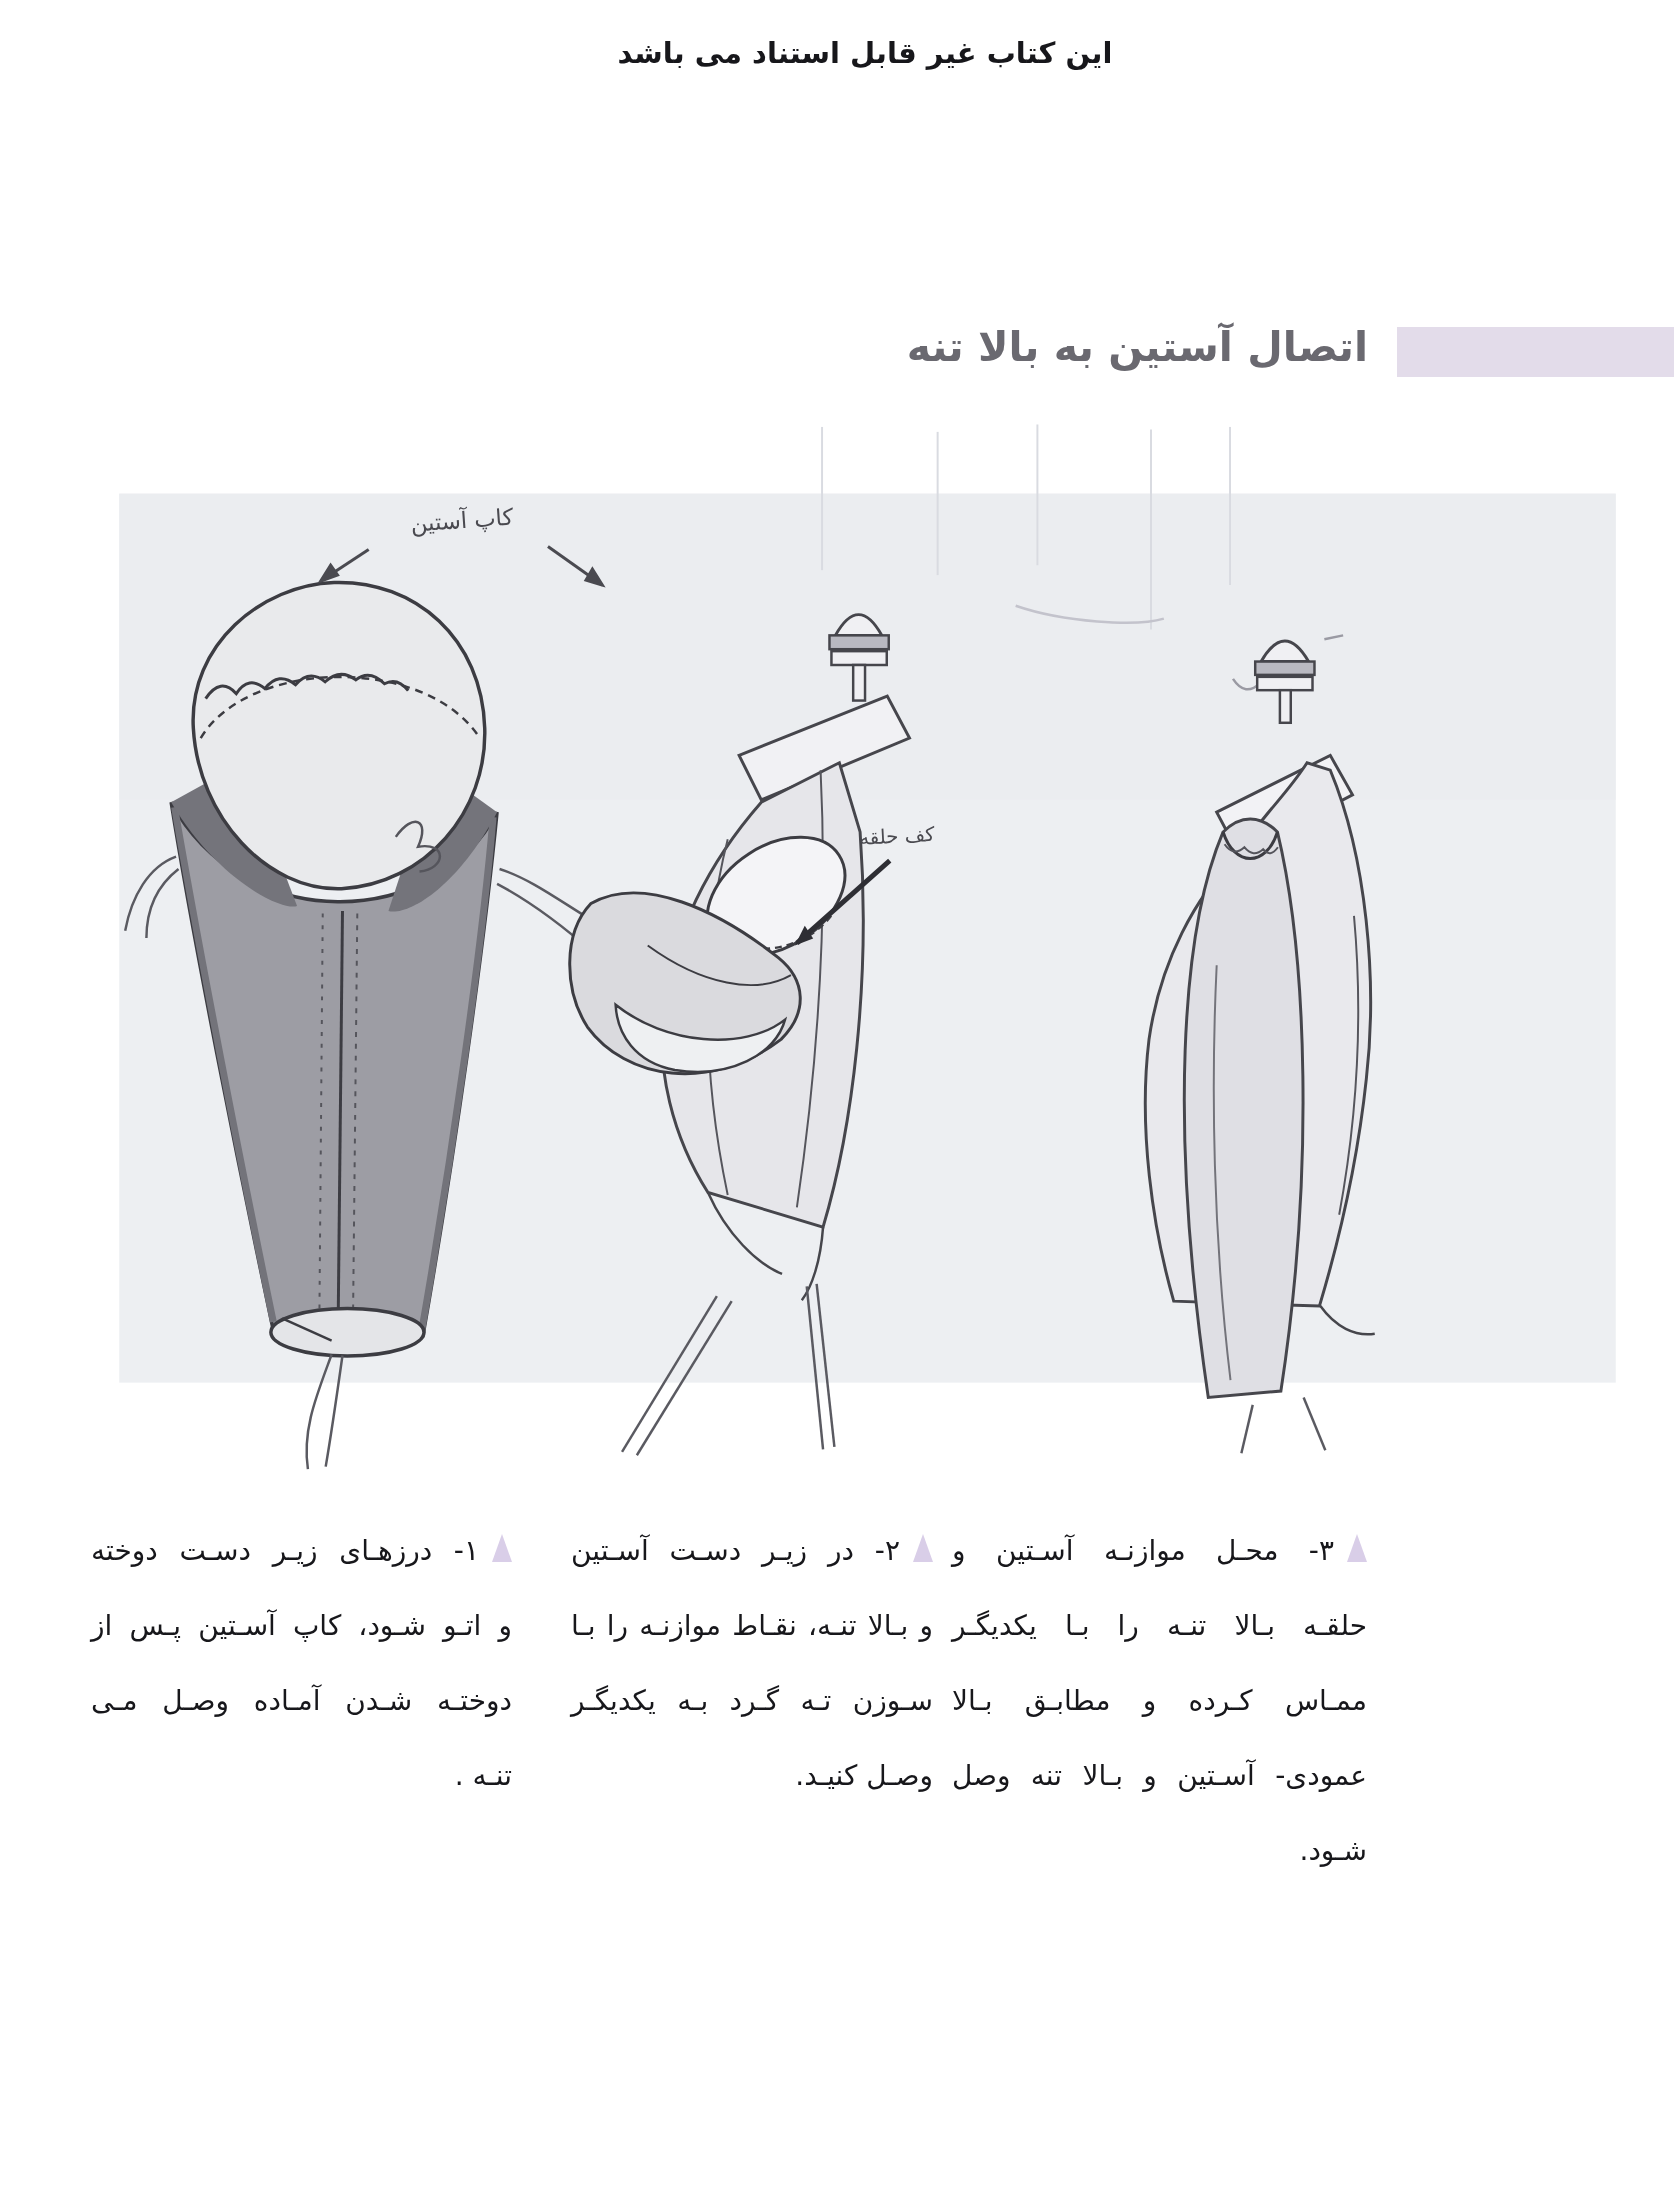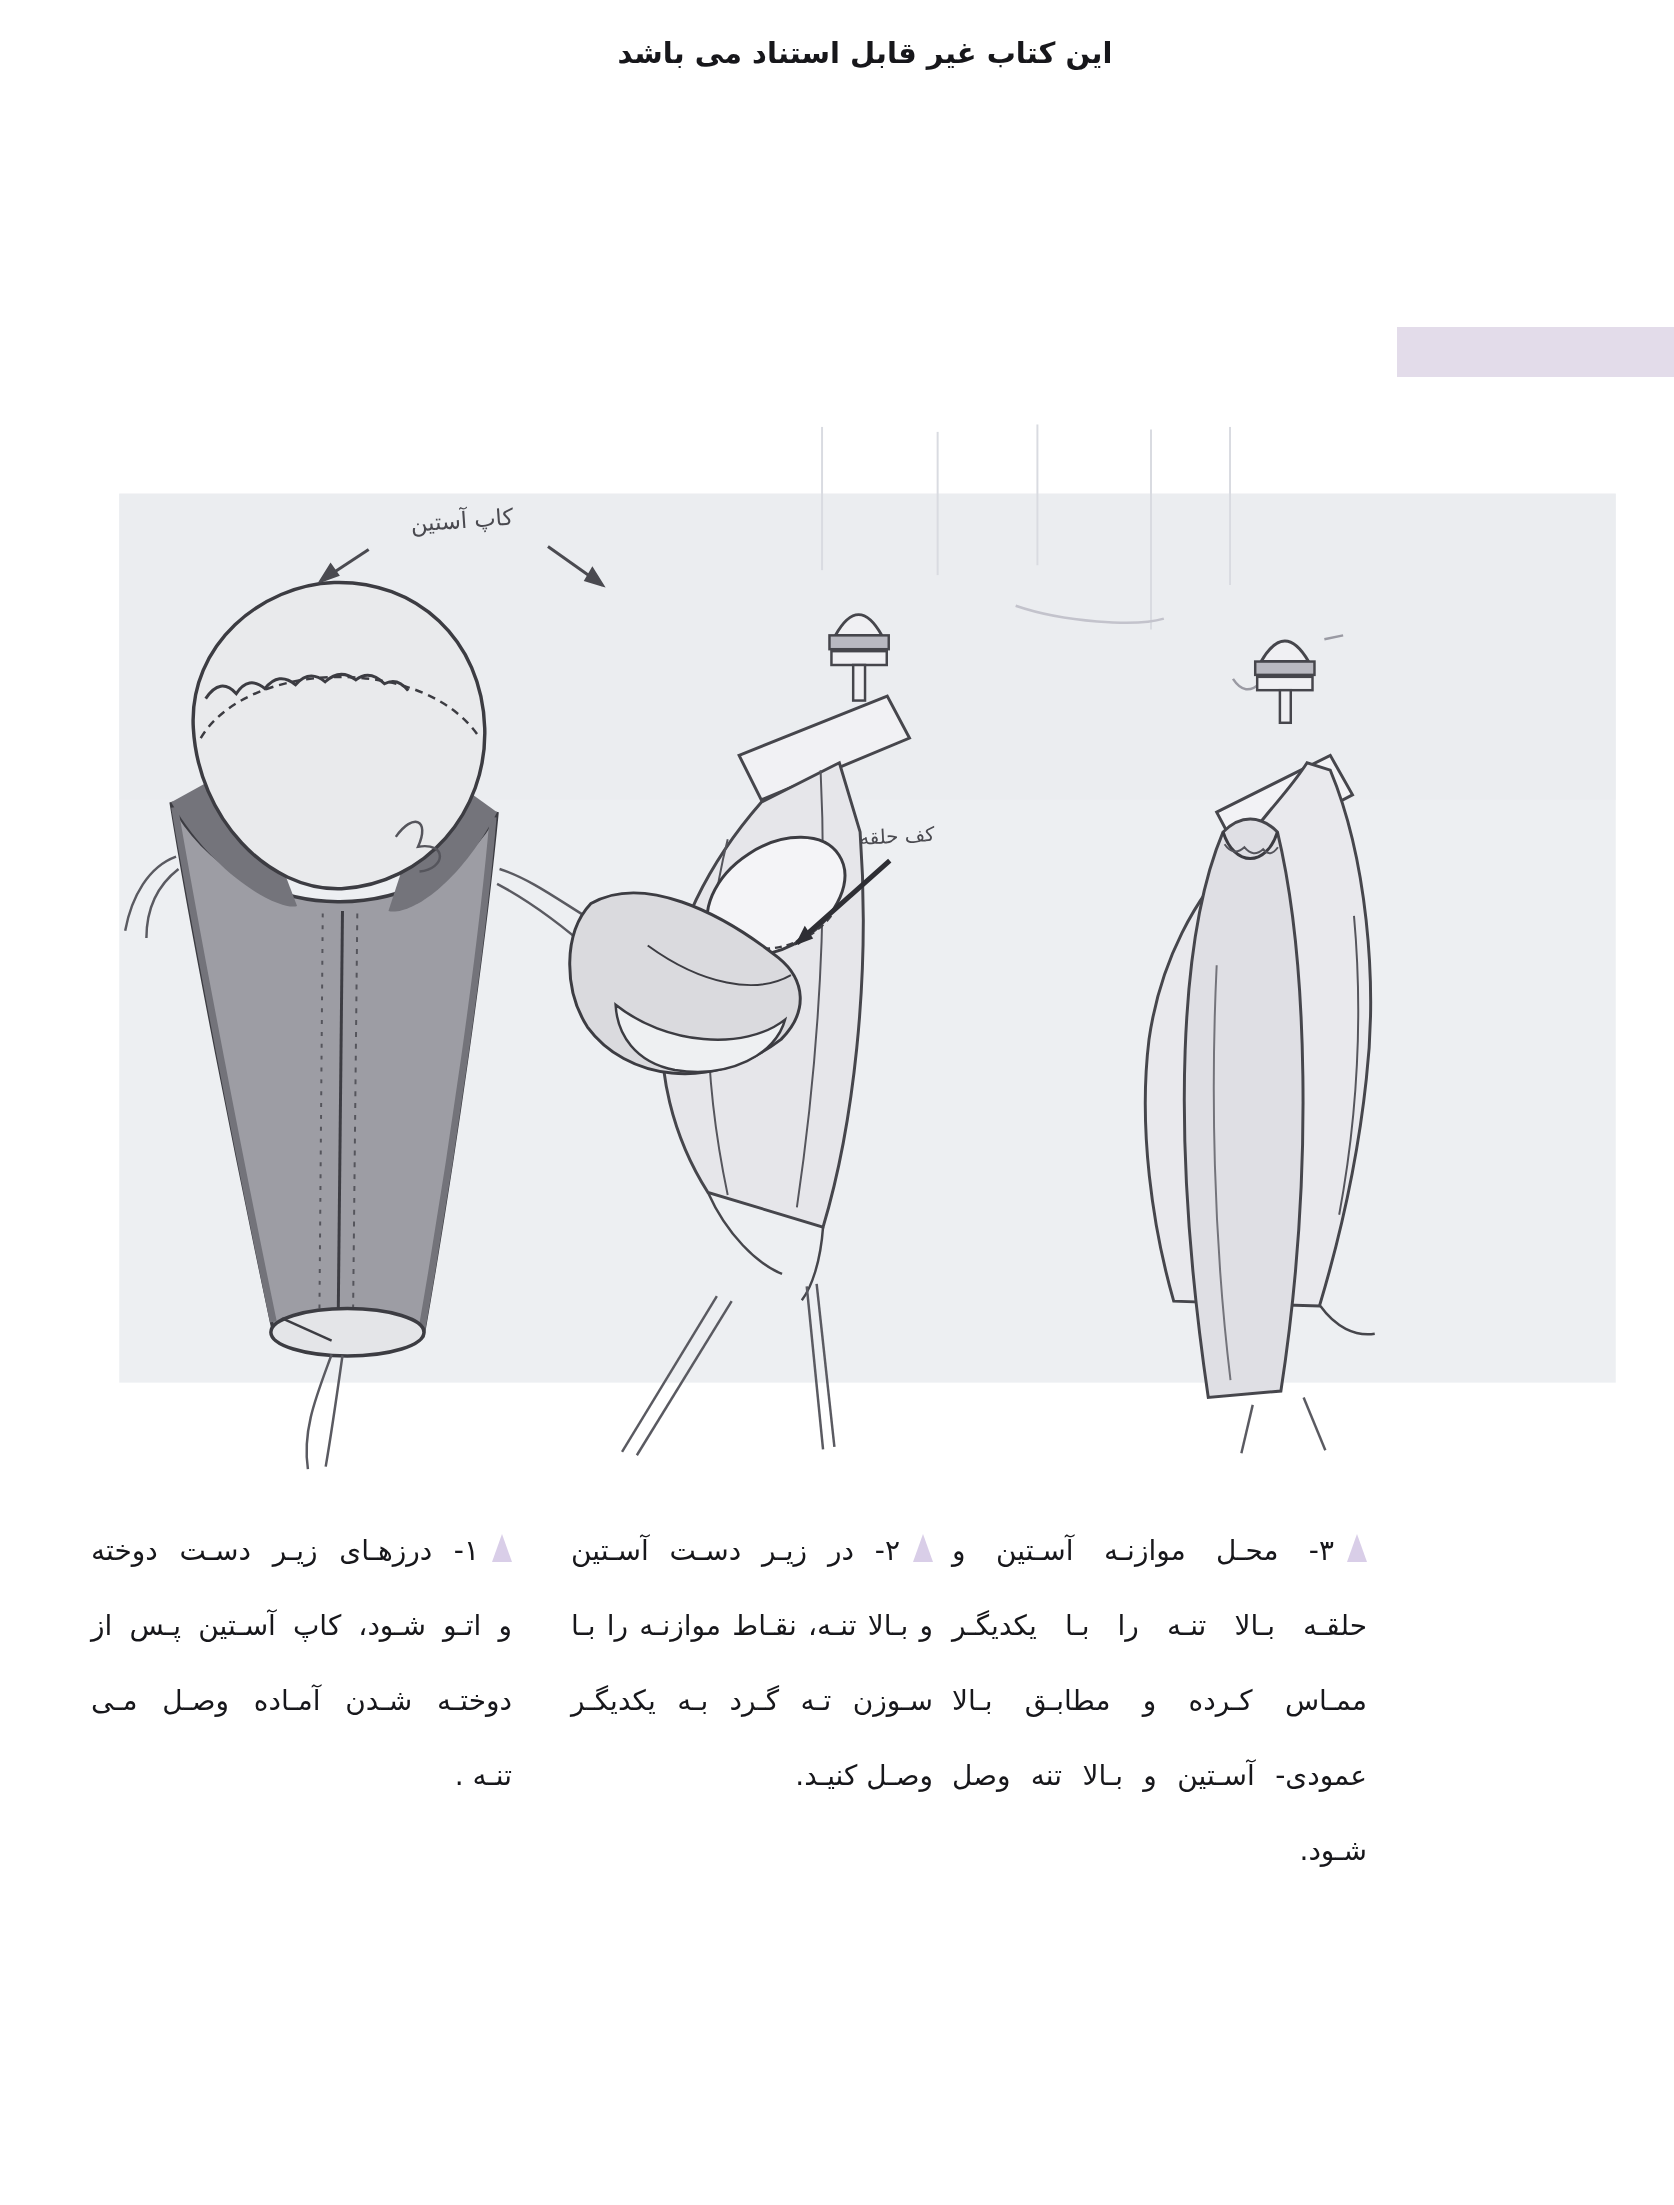--- a/index.html
+++ b/index.html
@@ -90,20 +90,21 @@
   svg text{font-family:"DejaVu Sans", sans-serif;}
 </style>
 </head>
 <body>
 
 <div class="page">
 
   <div class="top-note">این کتاب غیر قابل استناد می باشد</div>
 
   <div class="accent-bar"></div>
+  <div class="section-title">اتصال آستین به بالا تنه</div>
 
   <div class="figure-panel">
     <svg width="1497" height="1052" viewBox="0 0 3030 2130" xmlns="http://www.w3.org/2000/svg">
 
       <rect x="0" y="145" width="3030" height="1800" fill="#edeff2"></rect>
       <rect x="0" y="145" width="3030" height="620" fill="#eaedf0" opacity="0.7"></rect>
 
       <g stroke="#d9dbe1" stroke-width="4">
         <line x1="1423" y1="10" x2="1423" y2="300"></line>
         <line x1="1657" y1="20" x2="1657" y2="310"></line>

